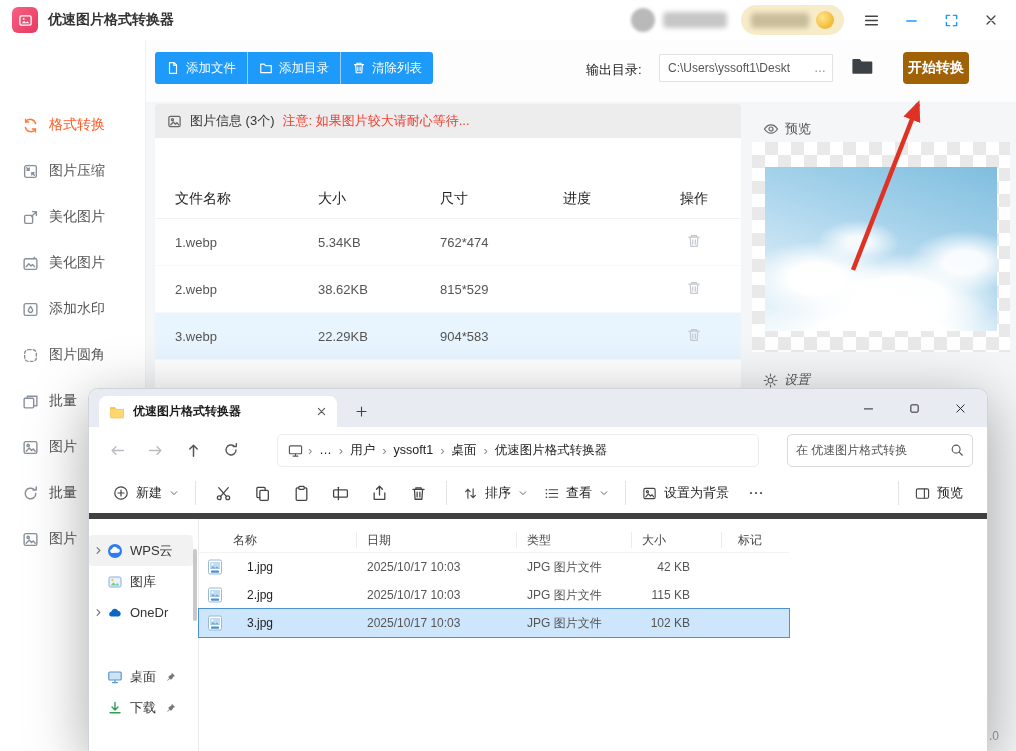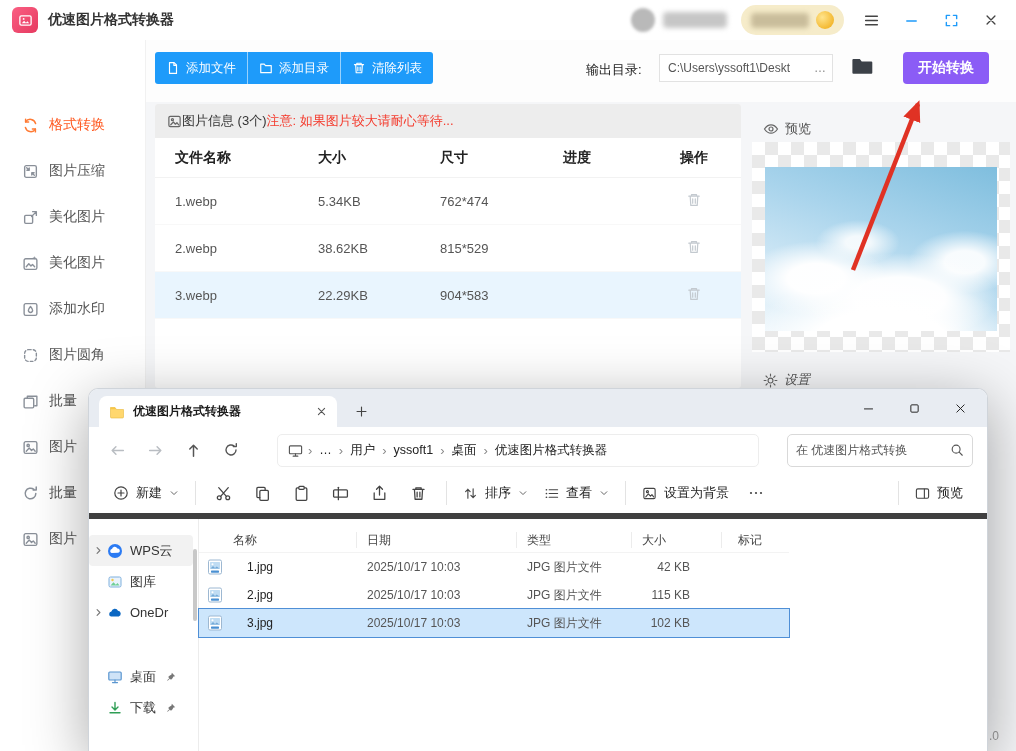--- a/index.html
+++ b/index.html
@@ -32,29 +32,29 @@
 
   .blue-toolbar { position:absolute; left:155px; top:52px; height:32px; display:flex; background:#1e9bfa; border-radius:3px; z-index:5; }
   .bt-btn { display:flex; align-items:center; gap:6px; padding:0 11px; color:#fff; font-size:12.5px; border-right:1px solid rgba(255,255,255,.55); cursor:pointer; }
   .bt-btn:last-child { border-right:none; }
 
   .output-label { position:absolute; left:586px; top:61px; font-size:13px; color:#222; z-index:5; }
   .output-box { position:absolute; left:659px; top:54px; width:174px; height:28px; background:#fff; border:1px solid #e2e2e2; display:flex; align-items:center; z-index:5; }
   .output-box input { flex:1; min-width:0; border:none; outline:none; background:transparent; font-size:12px; color:#555; padding:0 2px 0 8px; font-family:inherit; }
   .output-more { padding-right:6px; color:#888; font-size:12px; }
   .folder-btn { position:absolute; left:852px; top:57px; color:#3c4148; z-index:5; cursor:pointer; }
-  .start-btn { position:absolute; left:903px; top:52px; width:86px; height:32px; background:#8b5cf6; border:none; border-radius:4px; color:#fff; font-size:14px; font-weight:bold; display:flex; align-items:center; justify-content:center; z-index:5; cursor:pointer; font-family:inherit; }
+  .start-btn { position:absolute; left:903px; top:52px; width:66px; height:32px; background:#a16207; border:none; border-radius:4px; color:#fff; font-size:14px; font-weight:bold; display:flex; align-items:center; justify-content:center; z-index:5; cursor:pointer; font-family:inherit; }
 
   .file-card { position:absolute; left:155px; top:104px; width:586px; height:284px; background:#fff; border-radius:3px; z-index:4; }
-  .info-bar { height:34px; background:#ededed; display:flex; align-items:center; gap:0; padding:0 12px; font-size:13px; border-radius:3px 3px 0 0; }
+  .info-bar { height:34px; background:#ededed; display:flex; align-items:center; gap:8px; padding:0 12px; font-size:13px; border-radius:3px 3px 0 0; }
   .info-bar .ib-icon { color:#666; }
   .info-title { color:#333; }
   .info-note { color:#f43b2d; }
   .grid-row { display:grid; grid-template-columns:143px 122px 123px 117px 1fr; align-items:center; padding-left:20px; }
-  .t-head { height:40px; font-size:14px; font-weight:bold; color:#222; border-bottom:1px solid #f2f2f2; }
+  .t-head { height:40px; font-size:14px; font-weight:normal; color:#222; border-bottom:1px solid #f2f2f2;margin-top:41px; }
   .t-row { height:47px; font-size:13px; color:#555; border-bottom:1px solid #f8f8f8; }
   .t-row.selected { background:#e9f5fe; }
   .pbar { width:78px; height:10px; border-radius:5px; background:#21bd6c; }
   .trash-btn { color:#c3c9cf; margin-left:6px; cursor:pointer; background:none; border:none; }
 
   .preview-label, .settings-label { position:absolute; display:flex; gap:6px; align-items:center; font-size:13px; color:#555; z-index:4; }
   .preview-label { left:763px; top:120px; }
   .settings-label { left:763px; top:371px;font-style:italic; }
   .checkerboard { position:absolute; left:752px; top:142px; width:258px; height:210px; z-index:4;
     background-color:#fff;

